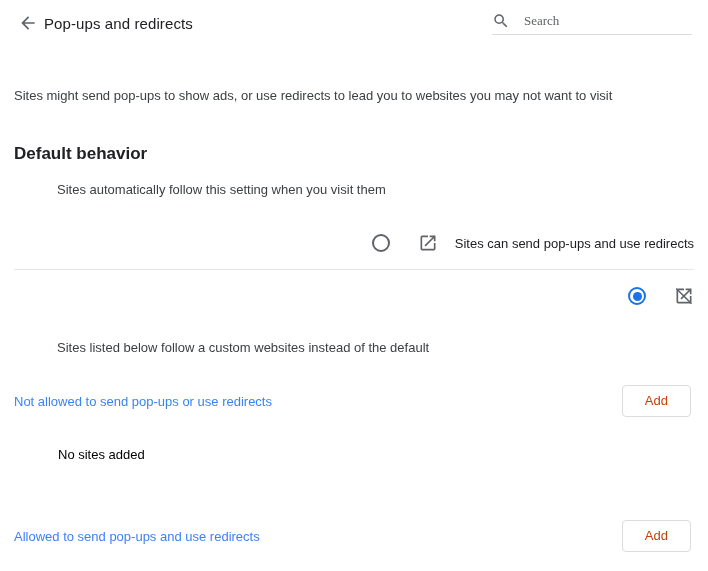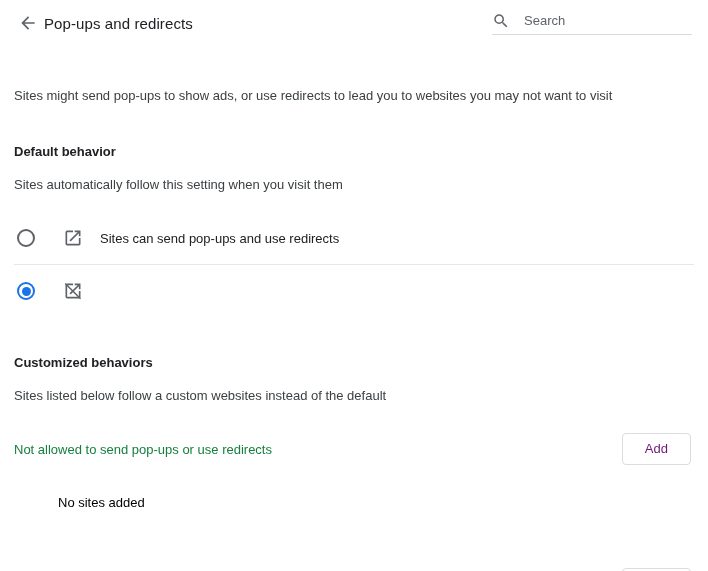--- a/index.html
+++ b/index.html
@@ -59,57 +59,59 @@
     width: 18px;
     height: 18px;
     flex: none;
     margin-right: 14px;
     display: block;
   }
   .search-input {
     border: none;
     outline: none;
     background: transparent;
-    font-family: Liberation Sans, sans-serif;
+    font-family: Liberation Serif, serif;
     font-size: 13px;
     color: #b91c1c;
     width: 100%;
     padding: 0;
   }
   .search-input::placeholder { color: #5f6368; }
 
   
   .content {
     padding: 0 14px;
   }
   .intro {
     font-size: 13px;
     color: #3c4043;
     margin-top: 40px;
     line-height: 20px;
   }
   .section-title {
-    font-size: 13px;
+    font-size: 17px;
     font-weight: bold;
     color: #202124;
     margin-top: 38px;
   }
   .section-sub {
     font-size: 13px;
     color: #3c4043;
     margin-top: 18px;
+    margin-left: 43px;
   }
 
   
   .radio-group { margin-top: 20px; }
   .radio-row {
     display: flex;
     align-items: center;
     height: 52px;
     cursor: pointer;
+    justify-content: flex-end;
   }
   .radio-row + .radio-row {
     border-top: 1px solid #e6e7e8;
   }
   .radio {
     width: 18px;
     height: 18px;
     border-radius: 50%;
     border: 2px solid #5f6368;
     box-sizing: border-box;
@@ -148,27 +150,27 @@
   
   .list-block { margin-top: 26px; }
   .list-head {
     display: flex;
     align-items: center;
     justify-content: space-between;
     min-height: 40px;
   }
   .list-head-label {
     font-size: 13px;
-    color: #15803d;
+    color: #3b82f6;
   }
   .add-btn {
     border: 1px solid #dadce0;
     border-radius: 4px;
     background: #ffffff;
-    color: #701a75;
+    color: #c2410c;
     font-family: "Liberation Sans", sans-serif;
     font-size: 13px;
     font-weight: 500;
     padding: 0 22px;
     height: 32px;
     line-height: 30px;
     cursor: pointer;
     margin-right: 3px;
   }
   .empty-text {
@@ -220,21 +222,20 @@
       <div class="radio-row">
         <div class="radio checked"></div>
         <svg class="row-icon" viewBox="0 0 24 24">
           <path d="M19 19H5V5h7V3H5a2 2 0 0 0-2 2v14a2 2 0 0 0 2 2h14c1.1 0 2-.9 2-2v-7h-2v7zM14 3v2h3.59l-9.83 9.83 1.41 1.41L19 6.41V10h2V3h-7z" fill="#5f6368"></path>
           <path d="M3.3 2.3 2 3.6 20.4 22l1.3-1.3z" fill="#5f6368"></path>
         </svg>
       </div>
 
     </div>
 
-    <div class="section-title">Customized behaviors</div>
     <div class="section-sub">Sites listed below follow a custom websites instead of the default</div>
 
     <div class="list-block">
       <div class="list-head">
         <div class="list-head-label">Not allowed to send pop-ups or use redirects</div>
         <button class="add-btn">Add</button>
       </div>
       <div class="empty-text">No sites added</div>
     </div>
 

